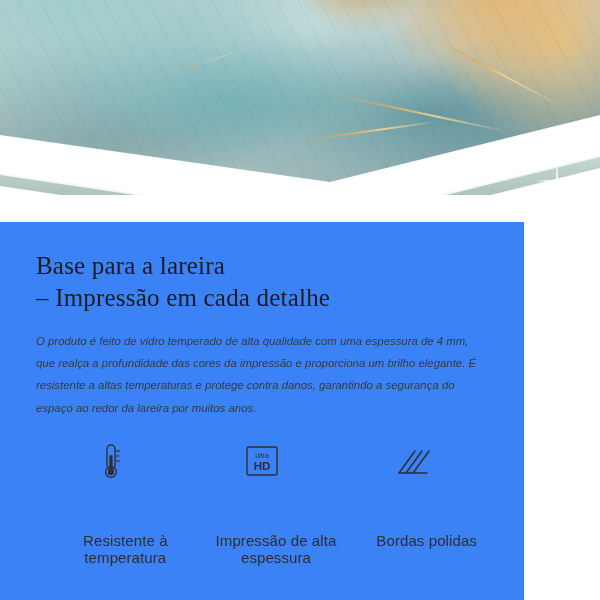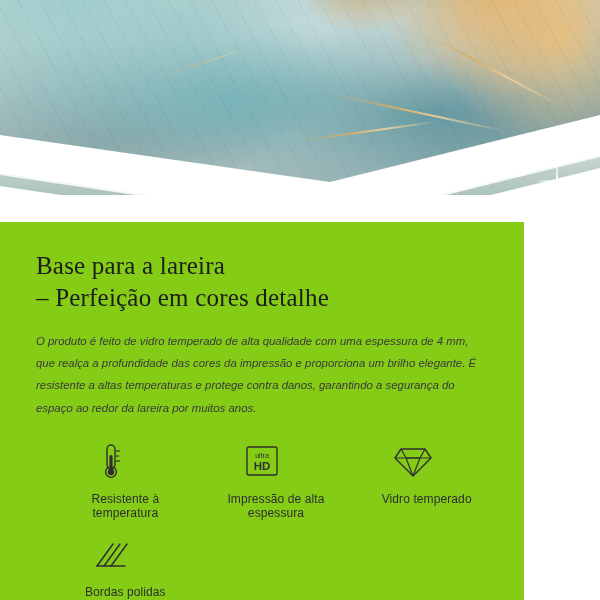--- a/index.html
+++ b/index.html
@@ -10,21 +10,21 @@
     width: 600px;
     height: 600px;
     background: #ffffff;
     font-family: "Liberation Sans", sans-serif;
     overflow: hidden;
   }
   .page {
     position: relative;
     width: 524px;
     height: 600px;
-    background: #84cc16;
+    background: #3b82f6;
     box-sizing: border-box;
   }
 
   
   .hero {
     position: relative;
     width: 600px;
     height: 222px;
     overflow: hidden;
     background: #ffffff;
@@ -145,30 +145,31 @@
     margin-top: 22px;
     display: grid;
     grid-template-columns: repeat(3, 1fr);
     row-gap: 14px;
     column-gap: 0;
   }
   .feature {
     display: flex;
     flex-direction: column;
     justify-content: flex-start;
+    gap: 40px;
   }
   .icon-box {
     height: 42px;
     display: flex;
     align-items: center;
     justify-content: center;
   }
   .feature-label {
     margin-top: 9px;
-    font-size: 12px;
+    font-size: 15px;
     color: #2e2e2e;
     text-align: center;
     letter-spacing: .1px;
     padding-left: 28px;
   }
   svg { display: block; }
 </style>
 </head>
 <body>
 
@@ -184,21 +185,21 @@
       <div class="edge-face"></div>
       <div class="edge-hi"></div>
     </div>
     <div class="sparkle sp1"></div>
     <div class="sparkle sp2"></div>
   </div>
 
   <div class="content">
     <h1 class="headline">
       <span>Base para a lareira</span>
-      <span class="l2">– Perfeição em cores detalhe</span>
+      <span class="l2">– Impressão em cada detalhe</span>
     </h1>
 
     <p class="body-copy">O produto é feito de vidro temperado de alta qualidade com uma espessura de 4 mm, que realça a profundidade das cores da impressão e proporciona um brilho elegante. É resistente a altas temperaturas e protege contra danos, garantindo a segurança do espaço ao redor da lareira por muitos anos.</p>
 
     <div class="features">
 
       <div class="feature">
         <div class="icon-box">
           <svg width="26" height="40" viewBox="0 0 26 40">
             <rect x="9" y="3" width="8" height="24" rx="4" fill="none" stroke="#2f2f2f" stroke-width="1.4"></rect>
@@ -218,32 +219,20 @@
           <svg width="40" height="36" viewBox="0 0 40 36">
             <rect x="5" y="3" width="30" height="28" rx="2" fill="none" stroke="#2f2f2f" stroke-width="1.4"></rect>
             <text x="20" y="14" text-anchor="middle" font-family="Liberation Sans, sans-serif" font-size="7" fill="#2f2f2f">ultra</text>
             <text x="20" y="26" text-anchor="middle" font-family="Liberation Sans, sans-serif" font-size="11.5" font-weight="bold" fill="#2f2f2f">HD</text>
           </svg>
         </div>
         <div class="feature-label">Impressão de alta espessura</div>
       </div>
 
 
-      <div class="feature">
-        <div class="icon-box">
-          <svg width="40" height="34" viewBox="0 0 40 34">
-            <path d="M8 4 H32 L38 13 L20 31 L2 13 Z" fill="none" stroke="#2f2f2f" stroke-width="1.4" stroke-linejoin="round"></path>
-            <path d="M2 13 H38" stroke="#2f2f2f" stroke-width="1.2"></path>
-            <path d="M8 4 L13 13 L20 31" fill="none" stroke="#2f2f2f" stroke-width="1.2"></path>
-            <path d="M32 4 L27 13 L20 31" fill="none" stroke="#2f2f2f" stroke-width="1.2"></path>
-            <path d="M13 13 H27" stroke="#2f2f2f" stroke-width="1.2"></path>
-          </svg>
-        </div>
-        <div class="feature-label">Vidro temperado</div>
-      </div>
 
       <div class="feature">
         <div class="icon-box">
           <svg width="40" height="34" viewBox="0 0 40 34">
             <path d="M6 28 L22 6" stroke="#2f2f2f" stroke-width="1.5" stroke-linecap="round"></path>
             <path d="M13 28 L29 6" stroke="#2f2f2f" stroke-width="1.5" stroke-linecap="round"></path>
             <path d="M20 28 L36 6" stroke="#2f2f2f" stroke-width="1.5" stroke-linecap="round"></path>
             <path d="M6 28 H34" stroke="#2f2f2f" stroke-width="1.5" stroke-linecap="round"></path>
           </svg>
         </div>

